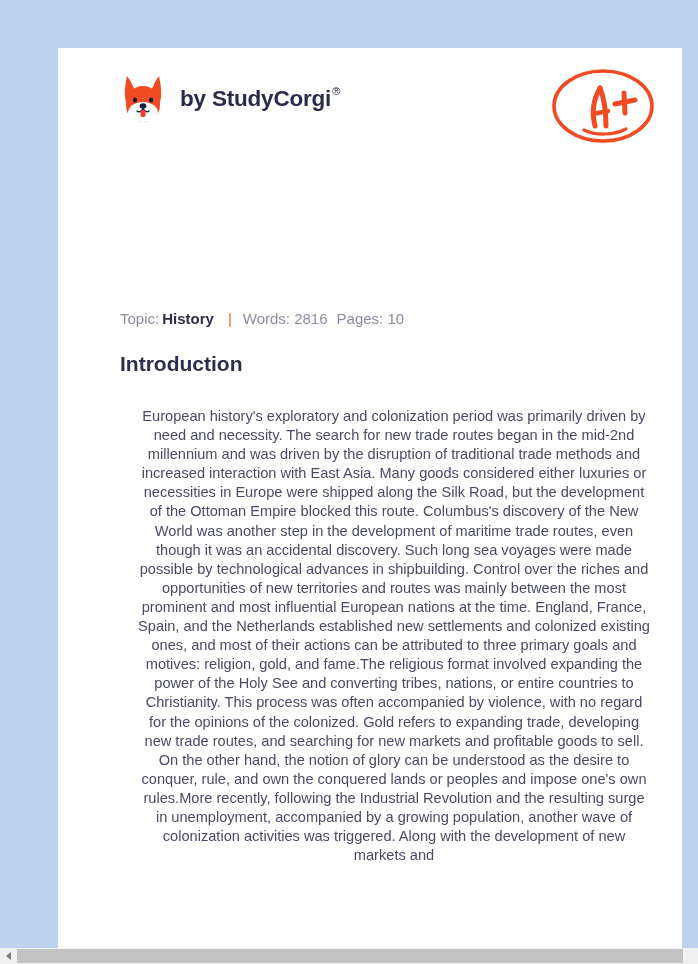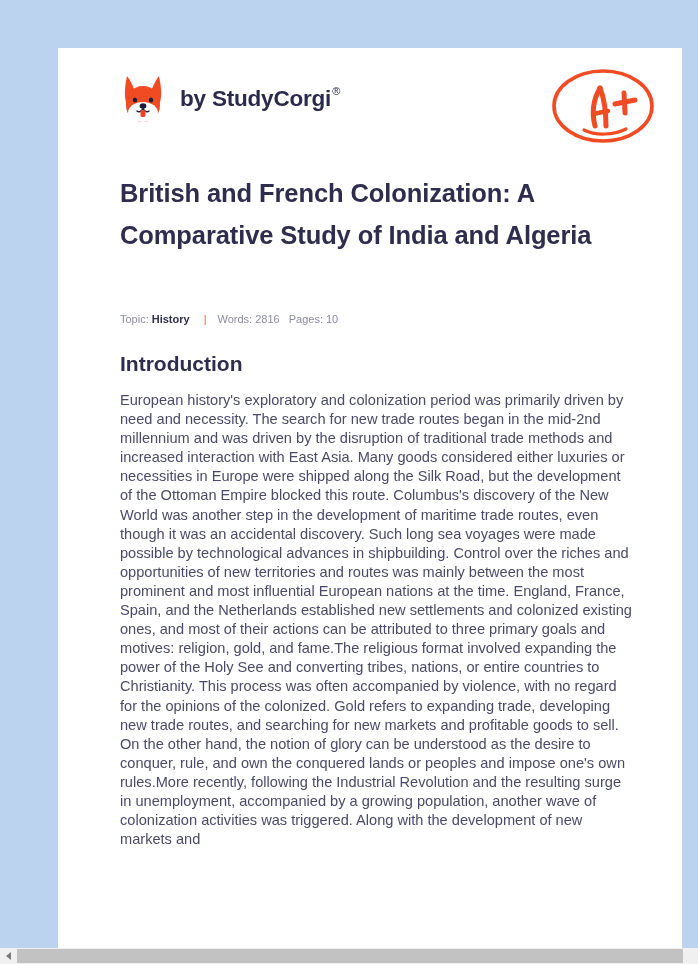--- a/index.html
+++ b/index.html
@@ -89,21 +89,21 @@
     color: #2e2d4d;
     letter-spacing: -0.1px;
     margin: 0;
   }
 
   
   #doc-meta {
     position: absolute;
     left: 62px;
     top: 262px;
-    font-size: 11px;
+    font-size: 15px;
     color: #8b8ba3;
     line-height: 18px;
     white-space: nowrap;
   }
   #doc-meta .meta-label { color: #8b8ba3; }
   #doc-meta .meta-topic-value {
     color: #2e2d4d;
     font-weight: 700;
     margin-left: 3px;
   }
@@ -125,22 +125,22 @@
     line-height: 22px;
   }
   #doc-body {
     position: absolute;
     left: 62px;
     top: 343px;
     width: 516px;
     font-size: 14.6px;
     line-height: 19.1px;
     color: #4a4a68;
-    margin: 0;
-    text-align: left;
+    margin: 16px;
+    text-align: center;
     word-spacing: 0px;
   }
 
   
   #h-scrollbar {
     position: absolute;
     left: 0;
     bottom: 0;
     width: 698px;
     height: 16px;
@@ -221,21 +221,20 @@
         <path d="M45 50 L60 47" stroke="#f04b23" stroke-width="4.4" fill="none" stroke-linecap="round"></path>
 
         <path d="M67 40 L87 36" stroke="#f04b23" stroke-width="5" fill="none" stroke-linecap="round"></path>
         <path d="M76 29 L77 49" stroke="#f04b23" stroke-width="5" fill="none" stroke-linecap="round"></path>
 
         <path d="M36 66 C48 72 66 71 78 65" stroke="#f04b23" stroke-width="3.2" fill="none" stroke-linecap="round"></path>
       </svg>
     </div>
   </div>
 
-  <h1 id="doc-title">British and French Colonization: A Comparative Study of India and Algeria</h1>
 
   <div id="doc-meta">
     <span class="meta-label">Topic:</span><span class="meta-topic-value">History</span><span class="meta-sep">|</span><span class="meta-words">Words: 2816</span><span class="meta-pages">Pages: 10</span>
   </div>
 
   <h2 id="doc-section-heading">Introduction</h2>
 
   <p id="doc-body">European history's exploratory and colonization period was primarily driven by need and necessity. The search for new trade routes began in the mid-2nd millennium and was driven by the disruption of traditional trade methods and increased interaction with East Asia. Many goods considered either luxuries or necessities in Europe were shipped along the Silk Road, but the development of the Ottoman Empire blocked this route. Columbus's discovery of the New World was another step in the development of maritime trade routes, even though it was an accidental discovery. Such long sea voyages were made possible by technological advances in shipbuilding. Control over the riches and opportunities of new territories and routes was mainly between the most prominent and most influential European nations at the time. England, France, Spain, and the Netherlands established new settlements and colonized existing ones, and most of their actions can be attributed to three primary goals and motives: religion, gold, and fame.The religious format involved expanding the power of the Holy See and converting tribes, nations, or entire countries to Christianity. This process was often accompanied by violence, with no regard for the opinions of the colonized. Gold refers to expanding trade, developing new trade routes, and searching for new markets and profitable goods to sell. On the other hand, the notion of glory can be understood as the desire to conquer, rule, and own the conquered lands or peoples and impose one's own rules.More recently, following the Industrial Revolution and the resulting surge in unemployment, accompanied by a growing population, another wave of colonization activities was triggered. Along with the development of new markets and</p>
 
 </div>

